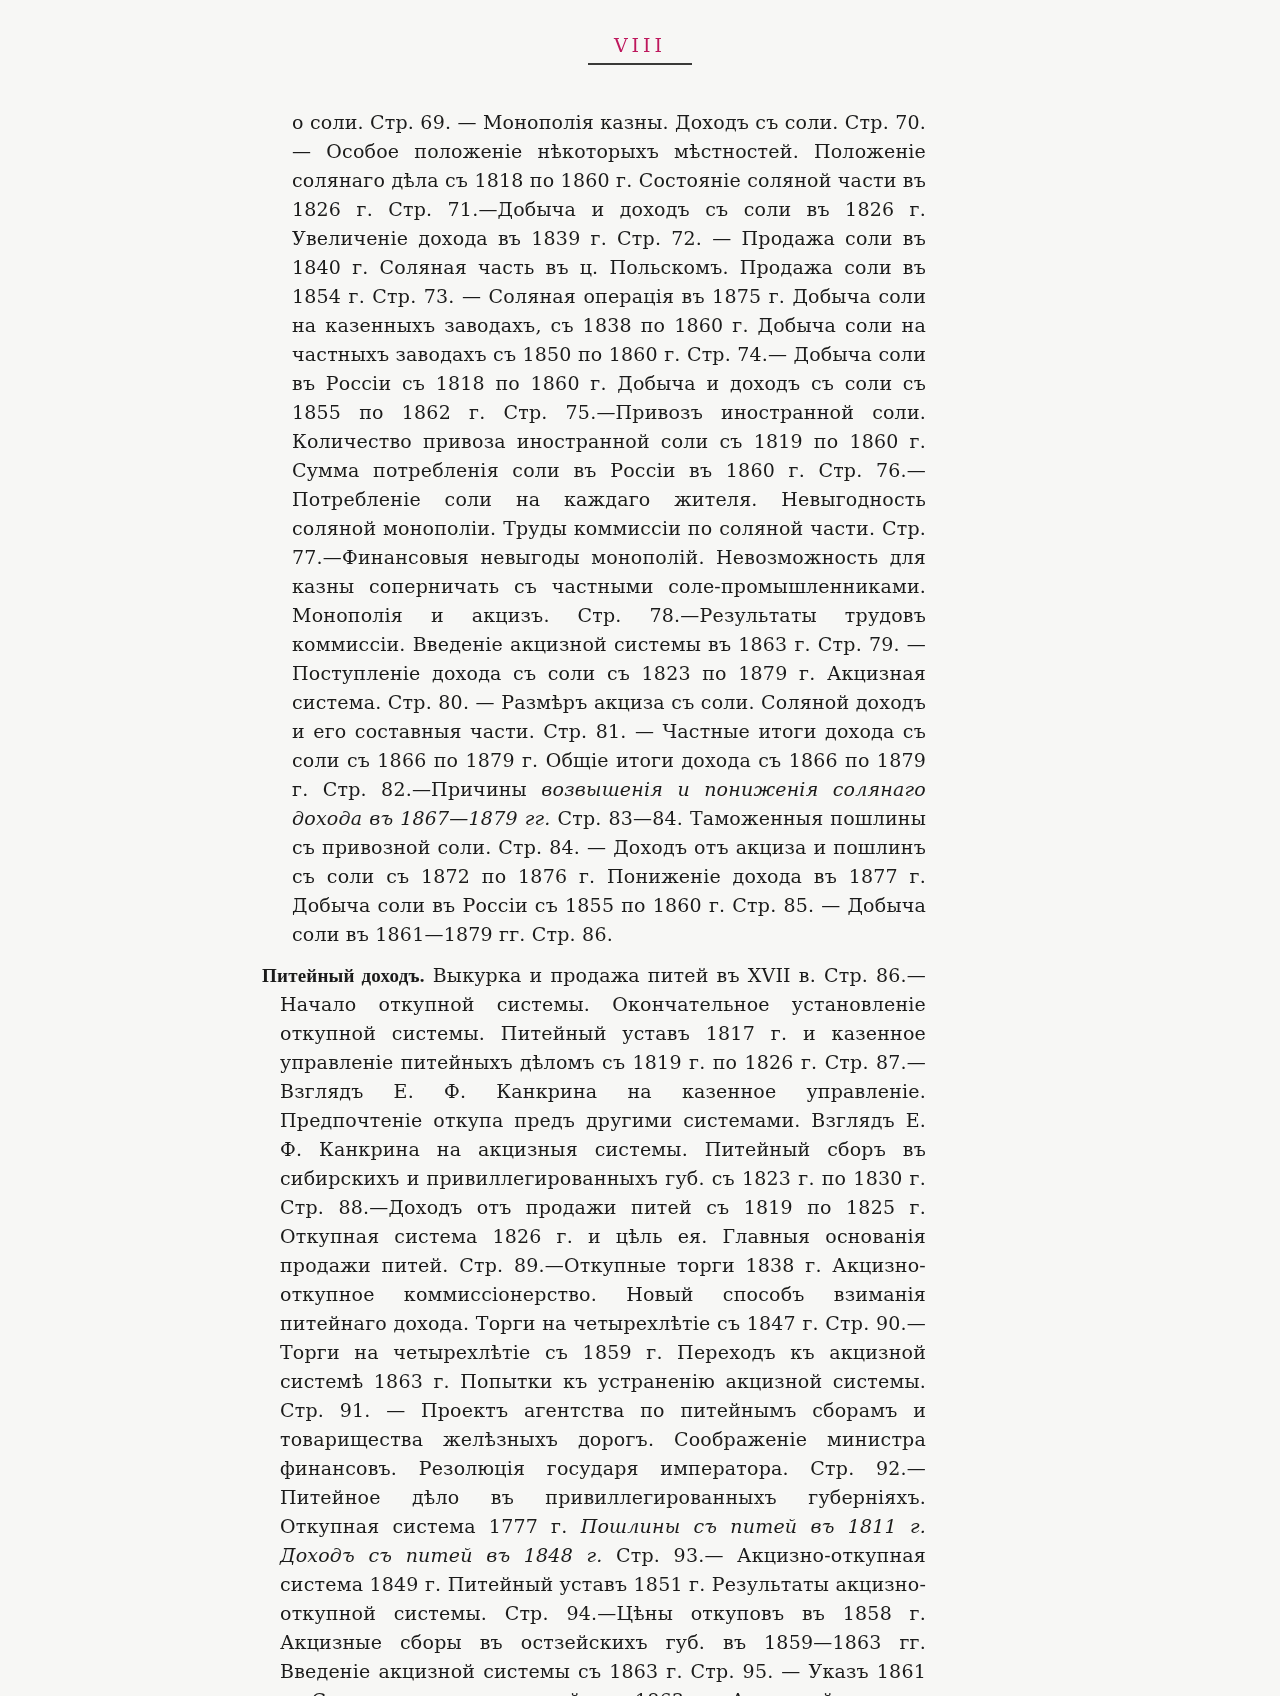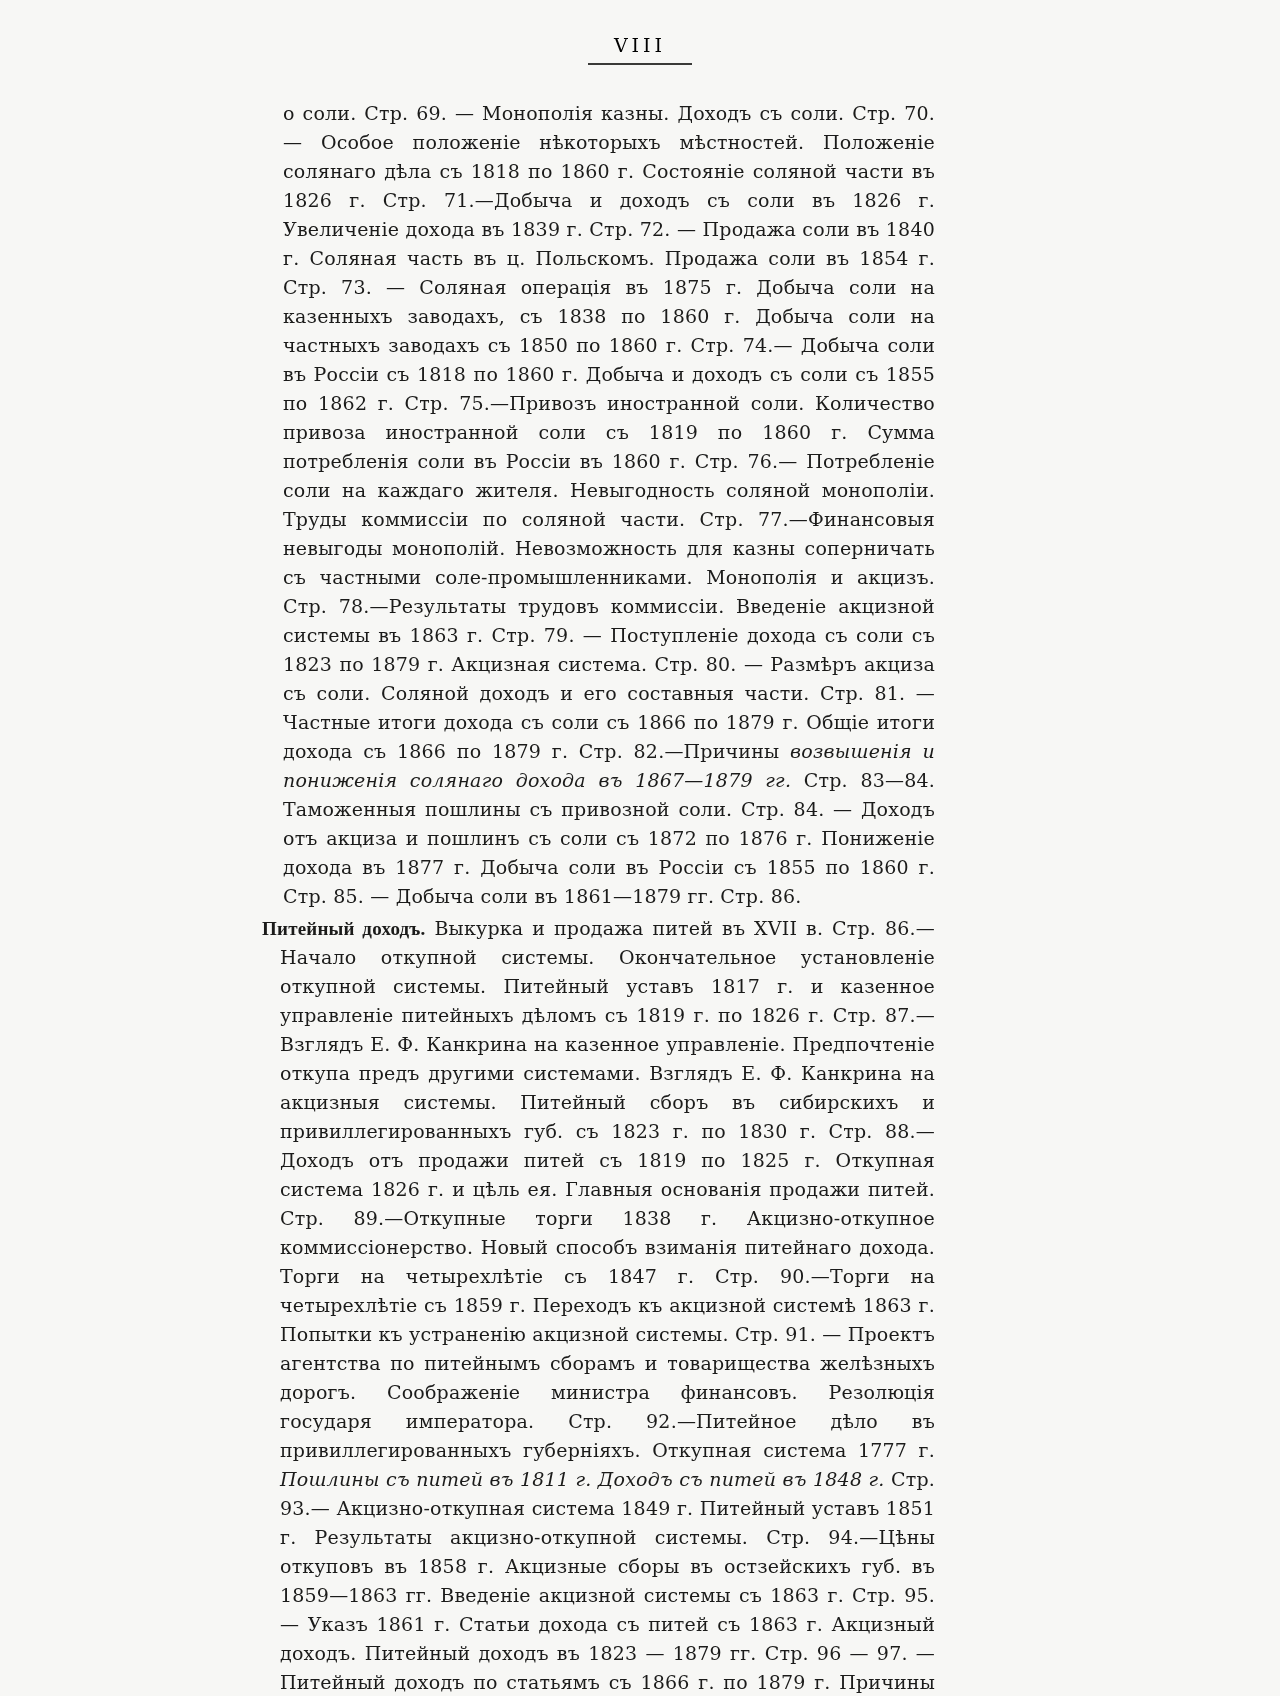--- a/index.html
+++ b/index.html
@@ -23,37 +23,37 @@
     position: absolute;
     top: 34px;
     left: 0;
     width: 100%;
     text-align: center;
   }
   .page-number {
     display: inline-block;
     font-size: 19px;
     letter-spacing: 4px;
-    color: #000000;
+    color: #be185d;
     padding: 0 26px 7px 26px;
     border-bottom: 2px solid #3a3a38;
   }
   .text-block {
     position: absolute;
     top: 96px;
     left: 280px;
     width: 658px;
     font-size: 19px;
     line-height: 29px;
     letter-spacing: 0.2px;
     text-align: justify;
     color: #1b1b1a;
   }
   .toc-entry {
-    margin: 3px;
+    margin: 12px;
     padding: 0;
   }
   .toc-entry.hang {
     text-indent: -18px;
     padding-left: 0;
     margin-left: 0;
   }
   .entry-heading {
     font-weight: bold;
     font-family: Liberation Serif, serif;

